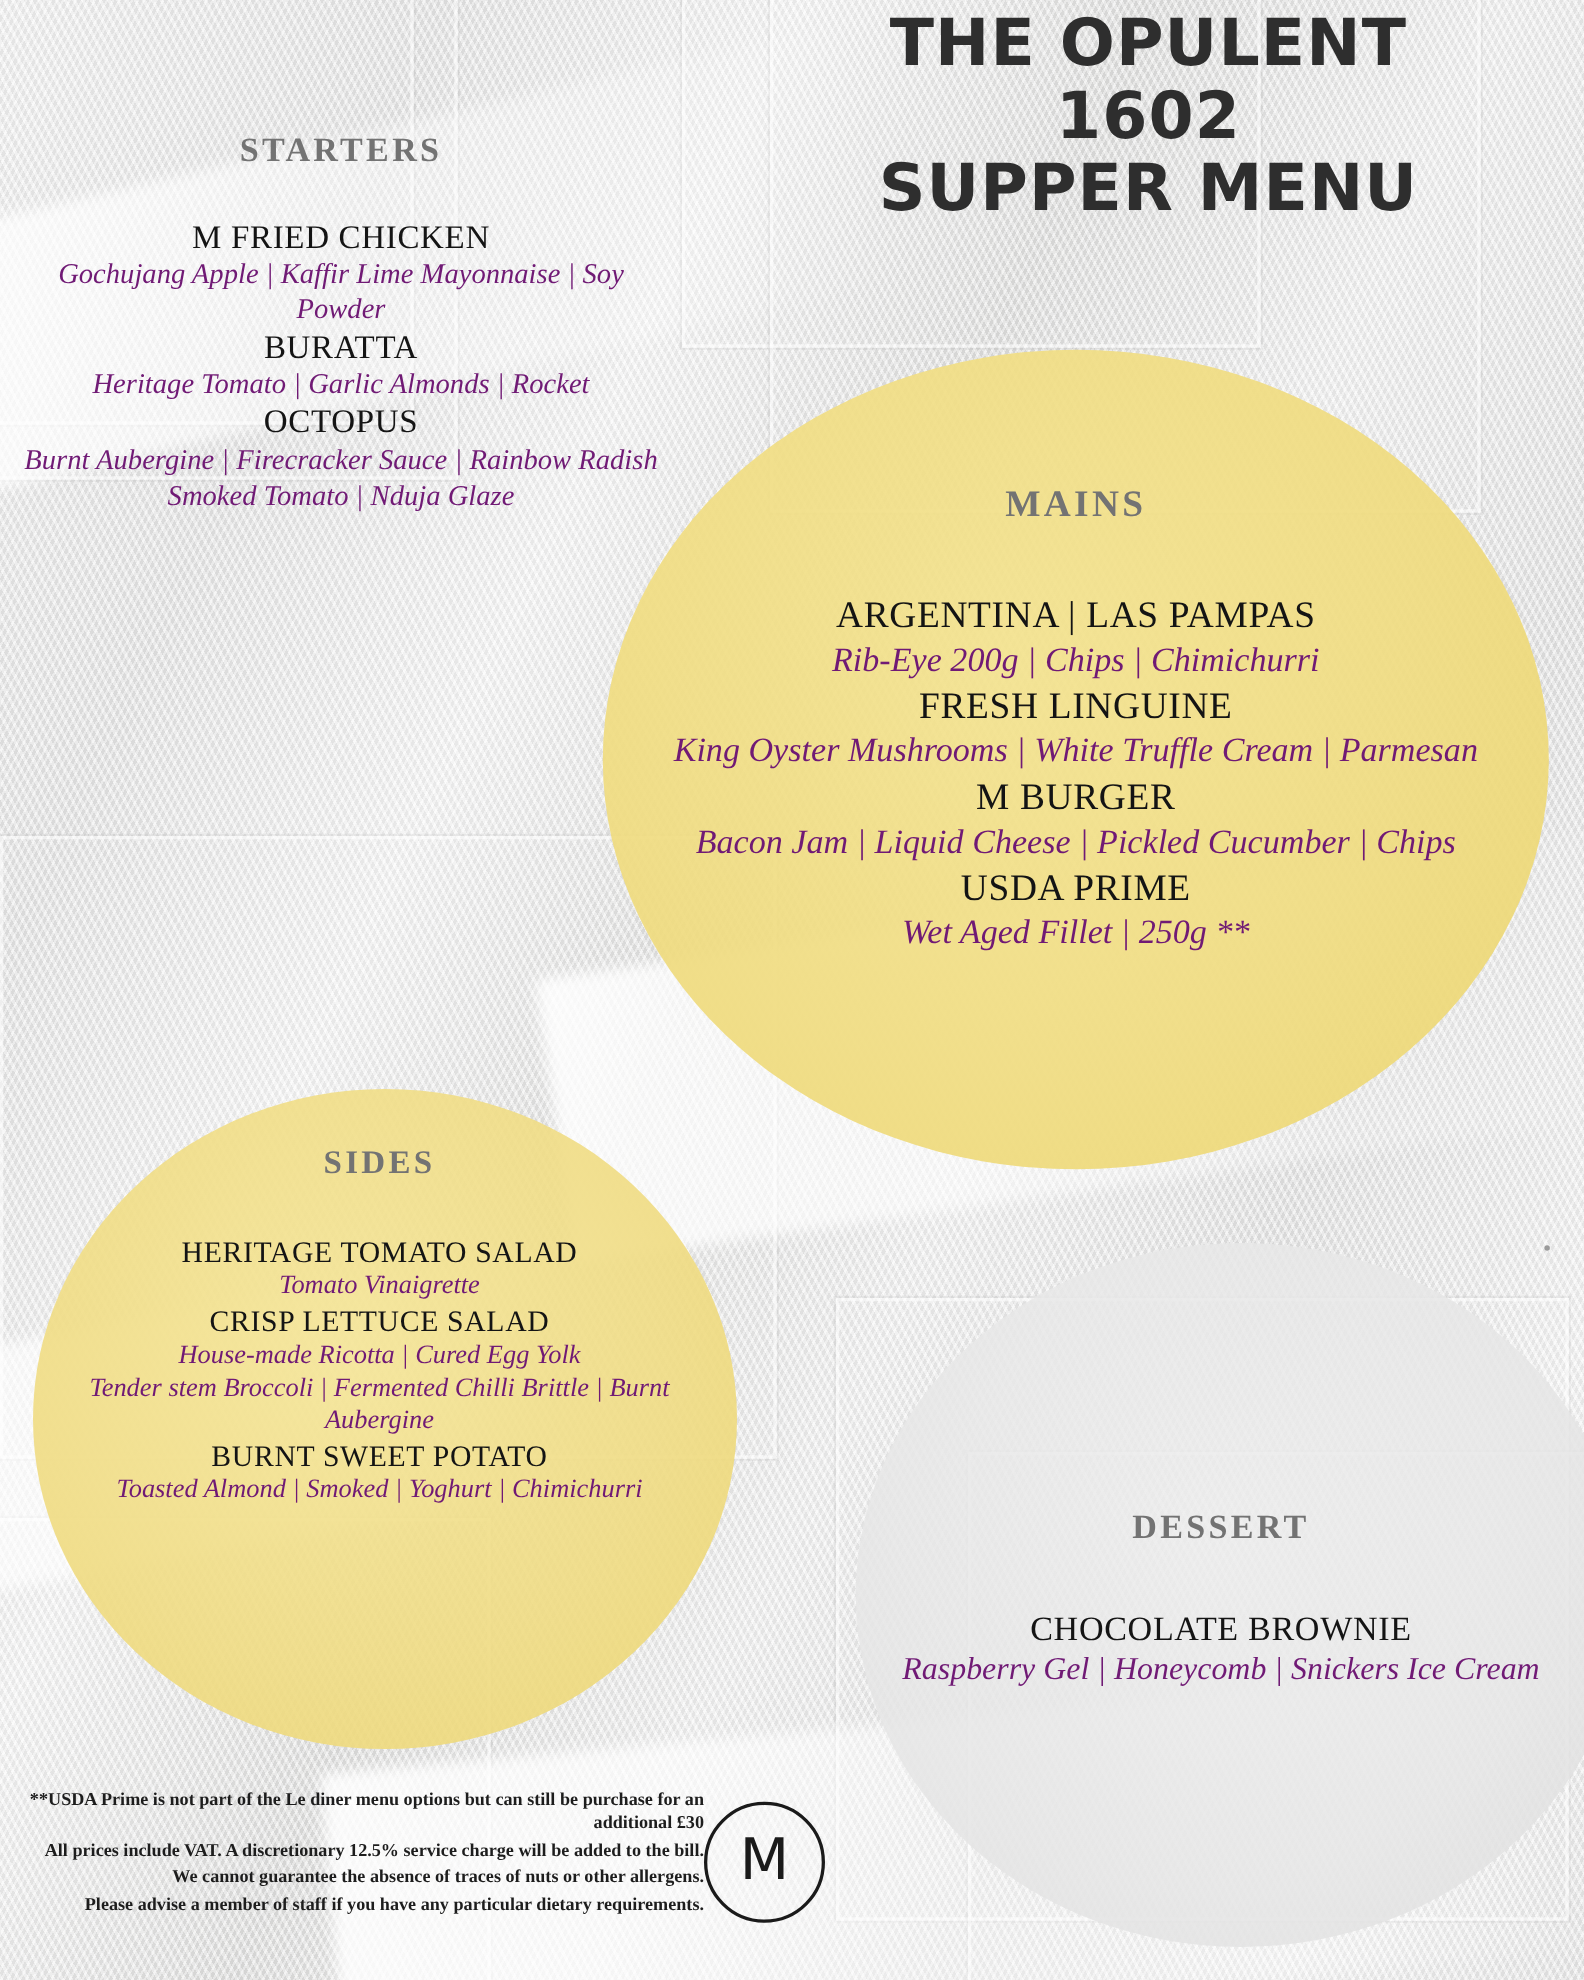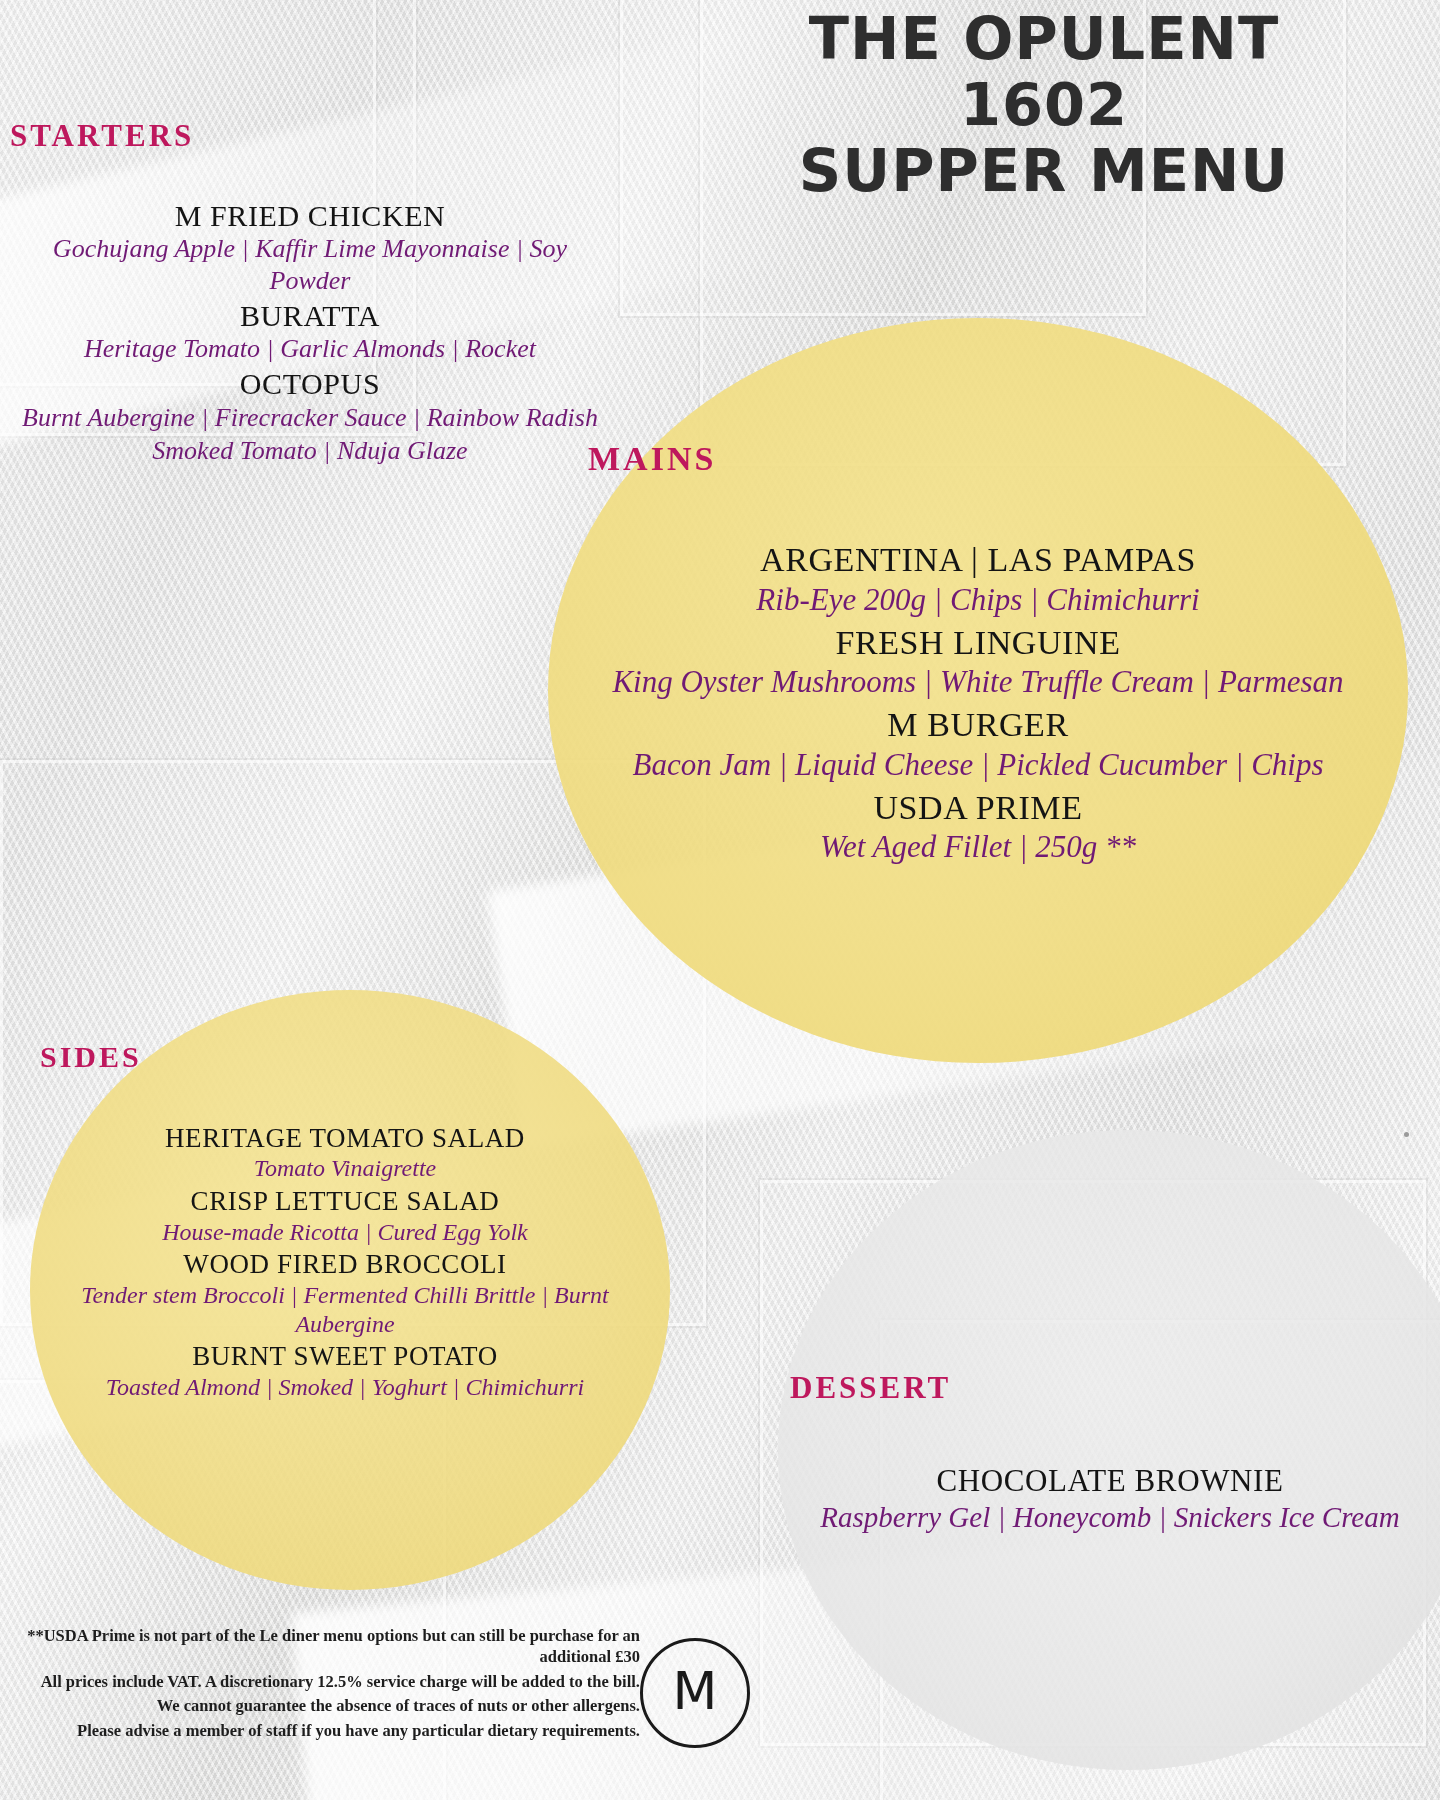--- a/index.html
+++ b/index.html
@@ -106,21 +106,22 @@
     line-height: 1.12;
     letter-spacing: 1px;
     color: #2e2e2e;
   }
   .title div { white-space: nowrap; }
 
   .section-head {
     font-family: "Liberation Serif", serif;
     font-weight: bold;
     letter-spacing: 3px;
-    color: #be185d;
+    text-align: center;
+    color: #737373;
   }
   .dish {
     font-family: "Liberation Serif", serif;
     font-weight: normal;
     text-align: center;
     letter-spacing: .6px;
     color: #141414;
   }
   .desc {
     font-family: "Liberation Serif", serif;
@@ -289,21 +290,20 @@
     <div class="section-head">SIDES</div>
     <div>
       <div class="dish">HERITAGE TOMATO SALAD</div>
       <div class="desc">Tomato Vinaigrette</div>
     </div>
     <div>
       <div class="dish">CRISP LETTUCE SALAD</div>
       <div class="desc">House-made Ricotta | Cured Egg Yolk</div>
     </div>
     <div>
-      <div class="dish">WOOD FIRED BROCCOLI</div>
       <div class="desc">Tender stem Broccoli | Fermented Chilli Brittle | Burnt Aubergine</div>
     </div>
     <div>
       <div class="dish">BURNT SWEET POTATO</div>
       <div class="desc">Toasted Almond | Smoked | Yoghurt | Chimichurri</div>
     </div>
   </div>
 
   <div class="dessert">
     <div class="section-head">DESSERT</div>

